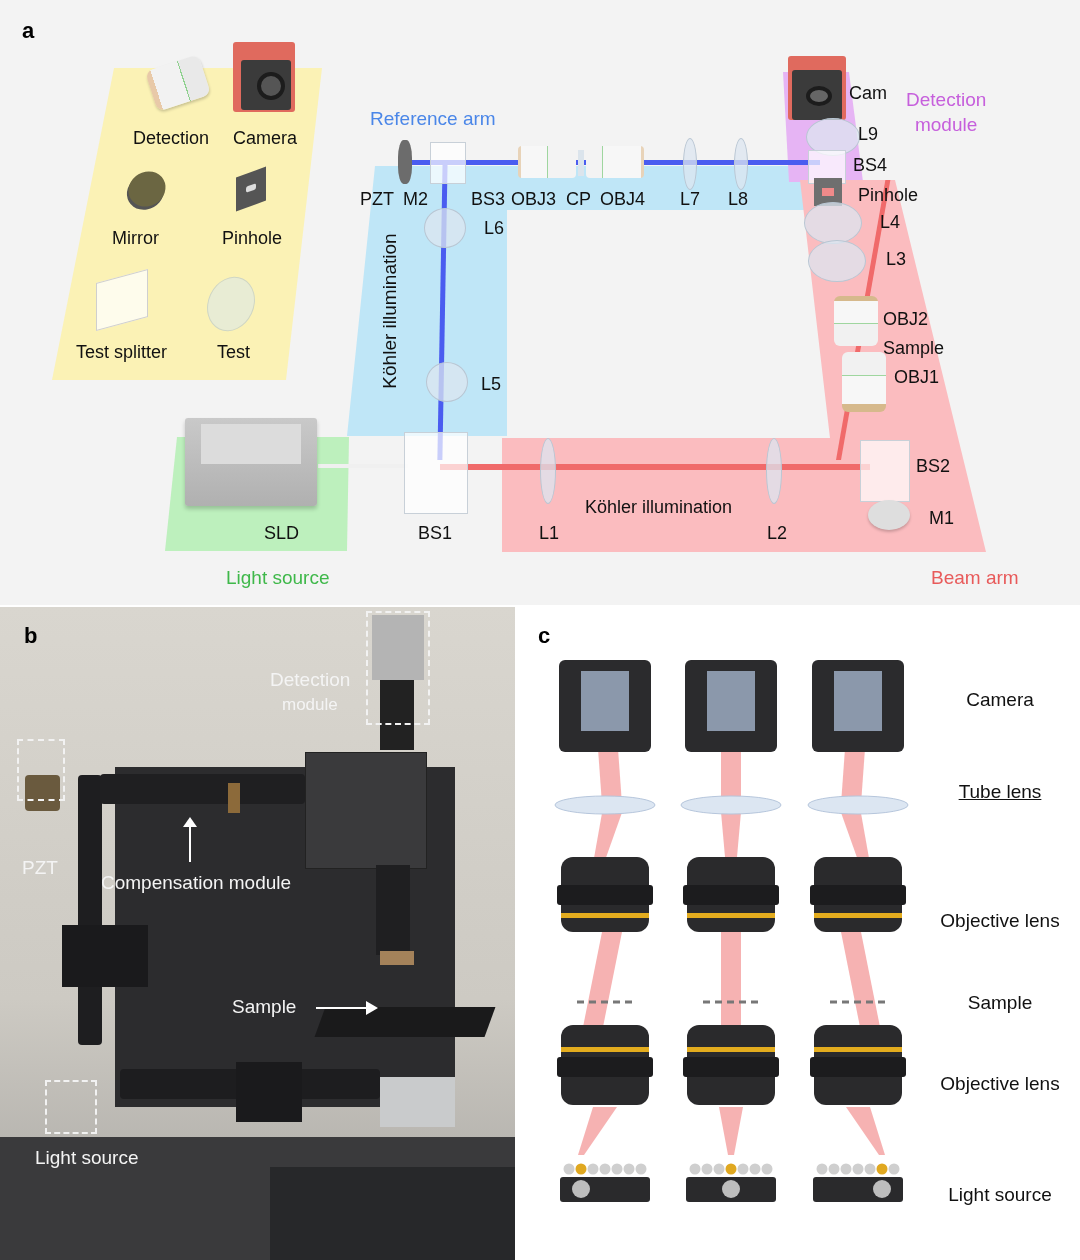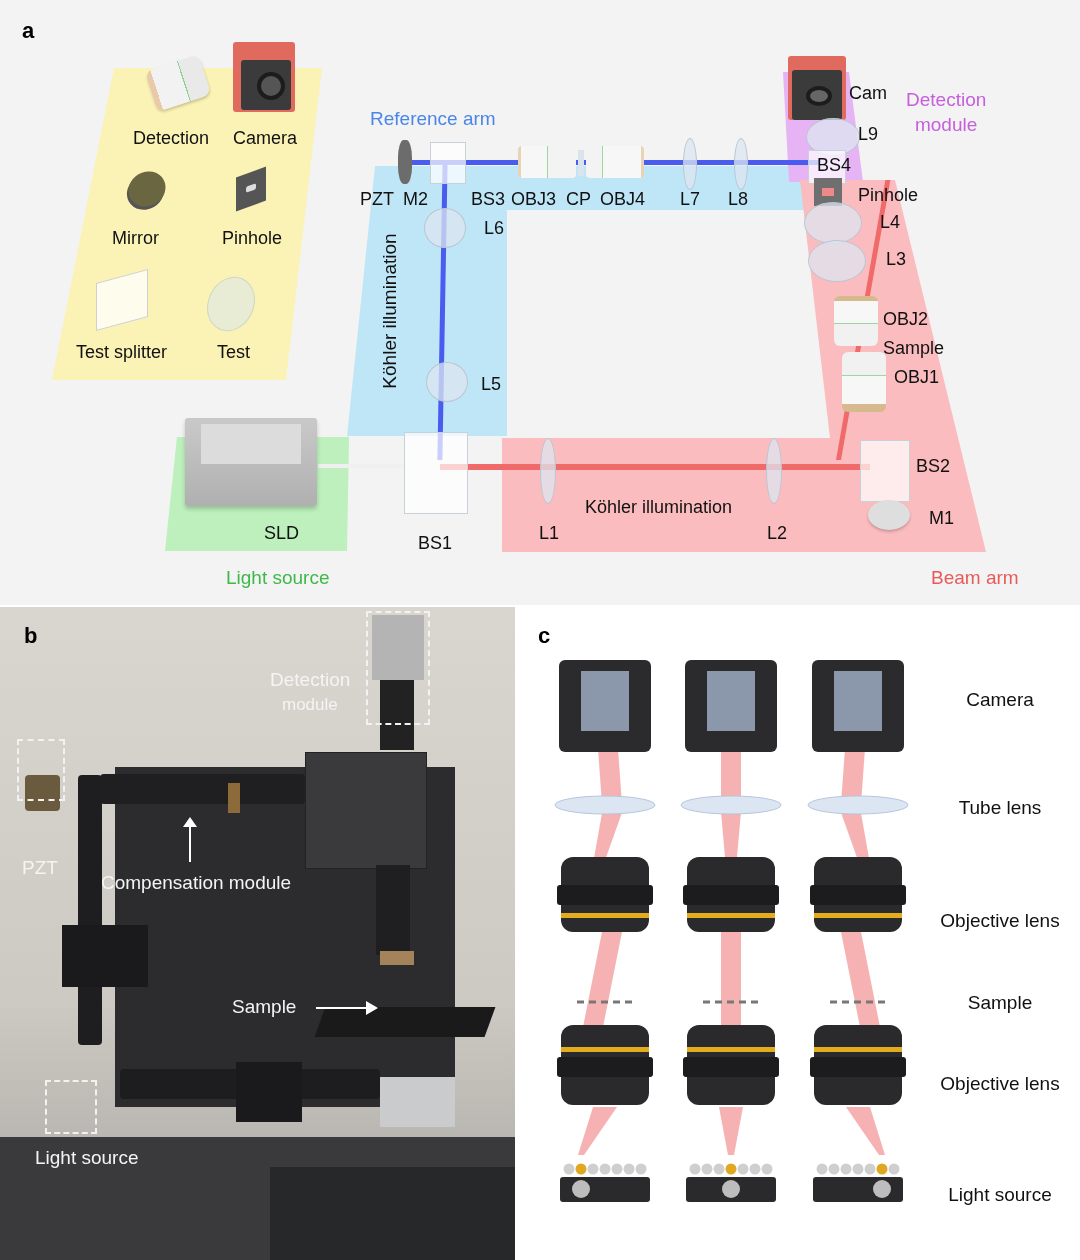--- a/index.html
+++ b/index.html
@@ -100,21 +100,21 @@
   <div class="cube" style="left:808px;top:150px;width:36px;height:32px;"></div>
   <div style="position:absolute;left:814px;top:178px;width:28px;height:28px;background:#6f6f6f;">
     <div style="position:absolute;left:8px;top:10px;width:12px;height:8px;background:#f08a8a;"></div>
   </div>
   <div class="lbl" style="left:849px;top:83px;">Cam</div>
   <div class="lbl" style="left:906px;top:87px;color:#c65fdc;font-size:19px;text-align:center;line-height:25px;">
     <div>Detection</div>
     <div>module</div>
   </div>
   <div class="lbl" style="left:858px;top:124px;">L9</div>
-  <div class="lbl" style="left:817px;top:155px;text-align:center;">BS4</div>
+  <div class="lbl" style="left:853px;top:155px;text-align:center;">BS4</div>
   <div class="lbl" style="left:858px;top:185px;">Pinhole</div>
 
   <div class="lens" style="left:804px;top:202px;width:56px;height:40px;"></div>
   <div class="lens" style="left:808px;top:240px;width:56px;height:40px;"></div>
   <div style="position:absolute;left:834px;top:296px;width:44px;height:50px;border-radius:6px;background:linear-gradient(180deg,#d6b98c 0 10%,#f7f7f7 10% 55%,#9fd69f 55% 57%,#f1f1f1 57%);"></div>
   <div style="position:absolute;left:842px;top:352px;width:44px;height:60px;border-radius:6px;background:linear-gradient(180deg,#f1f1f1 0 38%,#9fd69f 38% 40%,#f7f7f7 40% 86%,#d6b98c 86%);"></div>
   <div class="lbl" style="left:880px;top:212px;">L4</div>
   <div class="lbl" style="left:886px;top:249px;">L3</div>
   <div class="lbl" style="left:883px;top:309px;">OBJ2</div>
   <div class="lbl" style="left:883px;top:338px;">Sample</div>
@@ -122,21 +122,21 @@
 
   <div style="position:absolute;left:185px;top:418px;width:132px;height:88px;background:linear-gradient(180deg,#c9c9c9,#b0b0b0);border-radius:3px;box-shadow:0 3px 4px rgba(0,0,0,.2);">
     <div style="position:absolute;left:16px;top:6px;width:100px;height:40px;background:#dcdcdc;"></div>
   </div>
   <div class="cube" style="left:404px;top:432px;width:62px;height:80px;"></div>
   <div class="lens" style="left:540px;top:438px;width:14px;height:64px;"></div>
   <div class="lens" style="left:766px;top:438px;width:14px;height:64px;"></div>
   <div class="cube" style="left:860px;top:440px;width:48px;height:60px;"></div>
   <div style="position:absolute;left:868px;top:500px;width:42px;height:30px;border-radius:50%;background:#dedede;box-shadow:0 2px 3px rgba(0,0,0,.2);"></div>
   <div class="lbl" style="left:264px;top:523px;">SLD</div>
-  <div class="lbl" style="left:418px;top:523px;margin-top:10px;">BS1</div>
+  <div class="lbl" style="left:418px;top:523px;">BS1</div>
   <div class="lbl" style="left:539px;top:523px;">L1</div>
   <div class="lbl" style="left:767px;top:523px;">L2</div>
   <div class="lbl" style="left:916px;top:456px;">BS2</div>
   <div class="lbl" style="left:929px;top:508px;">M1</div>
   <div class="lbl" style="left:585px;top:497px;">Köhler illumination</div>
   <div class="lbl" style="left:226px;top:567px;color:#3fb84a;font-size:19px;">Light source</div>
   <div class="lbl" style="left:931px;top:567px;color:#e85a5a;font-size:19px;">Beam arm</div>
 </div>
 
 <div id="panel-b" class="panel">
@@ -243,18 +243,18 @@
       <circle cx="316" cy="562" r="5.5" fill="#cfcfcf"></circle>
       <circle cx="328" cy="562" r="5.5" fill="#cfcfcf"></circle>
       <circle cx="340" cy="562" r="5.5" fill="#cfcfcf"></circle>
       <circle cx="352" cy="562" r="5.5" fill="#cfcfcf"></circle>
       <circle cx="364" cy="562" r="5.5" fill="#e0a820"></circle>
       <circle cx="376" cy="562" r="5.5" fill="#cfcfcf"></circle>
       <rect x="295" y="570" width="90" height="25" rx="3" fill="#2a2a2c"></rect>
       <circle cx="364" cy="582" r="9" fill="#bdbdbd"></circle>
     </svg>
   <div class="lbl-c" style="left:482px;top:82px;">Camera</div>
-  <div class="lbl-c" style="left:482px;top:190px;">Tube lens</div>
+  <div class="lbl-c" style="left:482px;top:174px;text-decoration:underline;">Tube lens</div>
   <div class="lbl-c" style="left:482px;top:303px;">Objective lens</div>
   <div class="lbl-c" style="left:482px;top:385px;">Sample</div>
   <div class="lbl-c" style="left:482px;top:466px;">Objective lens</div>
   <div class="lbl-c" style="left:482px;top:577px;">Light source</div>
 </div>
 
 </body></html>

